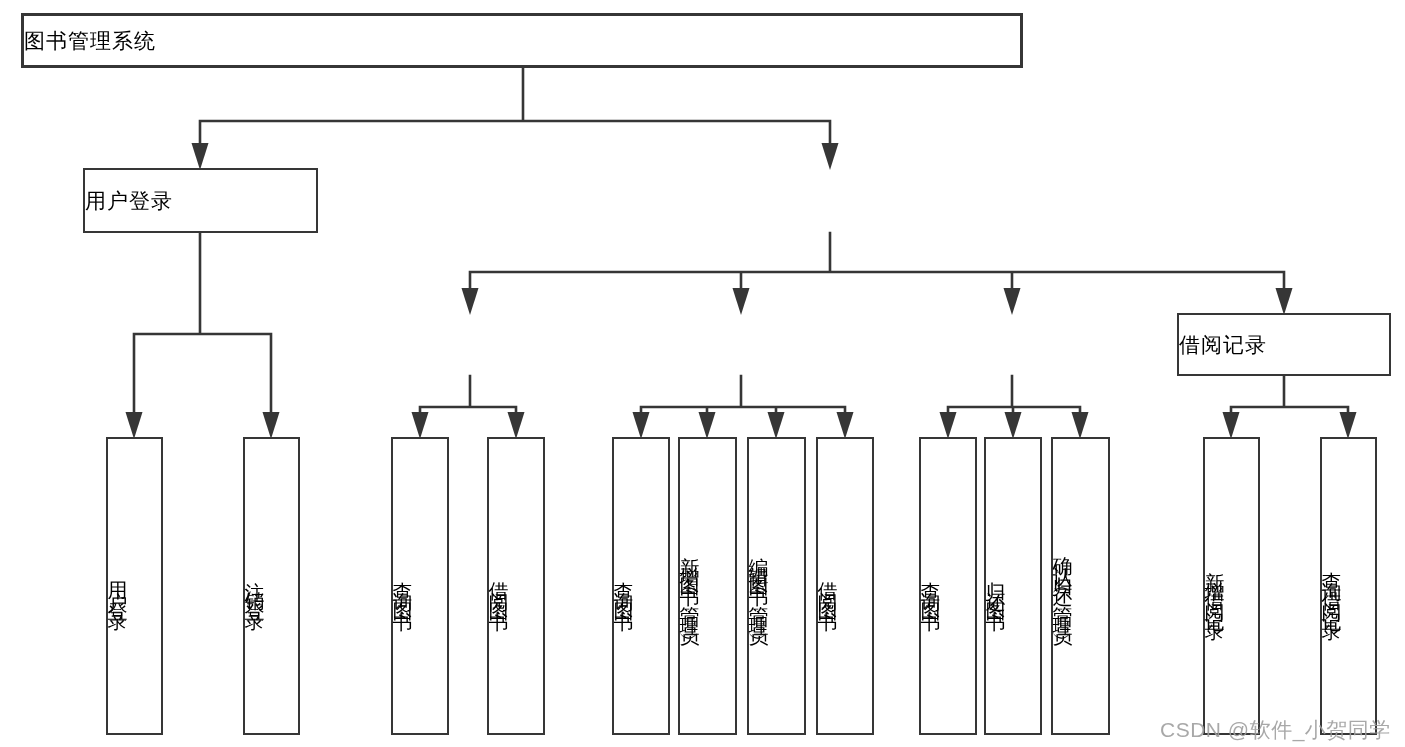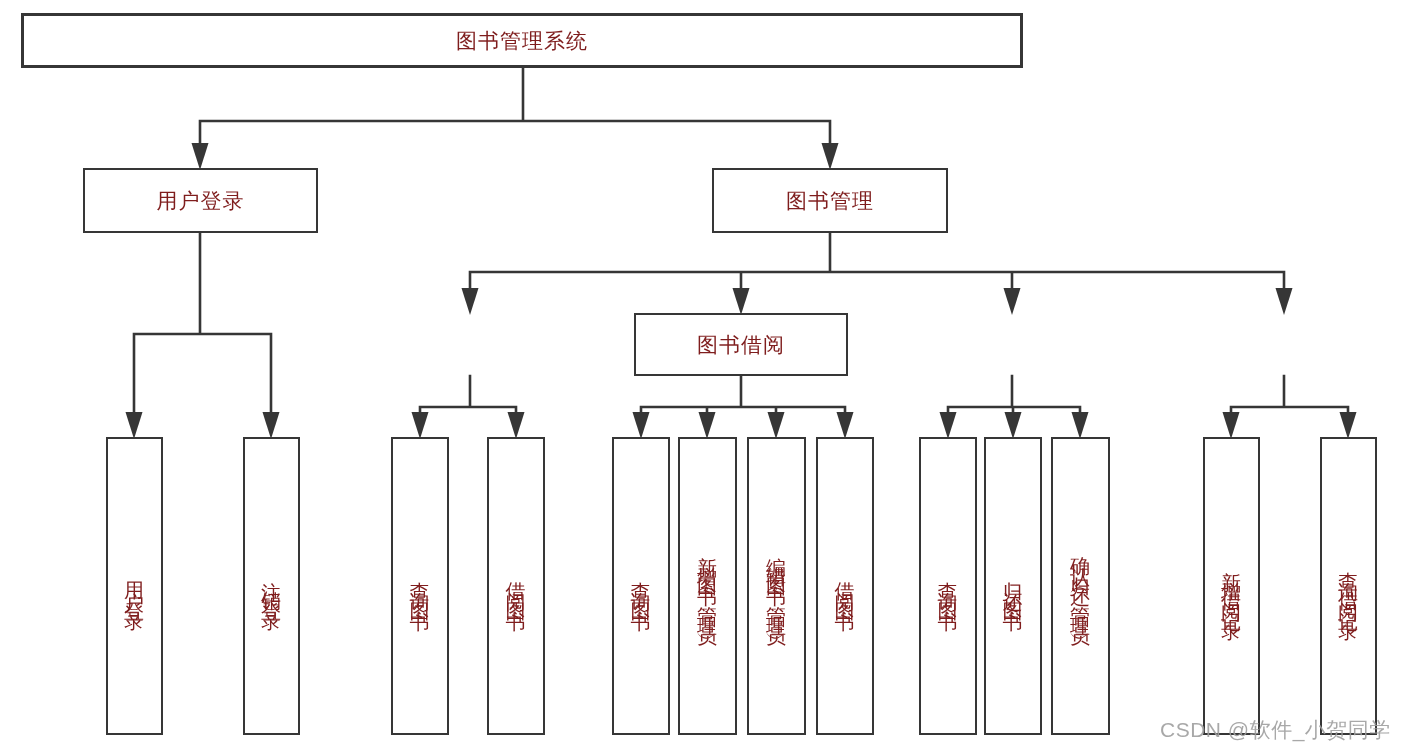--- a/index.html
+++ b/index.html
@@ -3,22 +3,22 @@
 <meta charset="utf-8">
 <style>
   html,body{margin:0;padding:0;background:#ffffff;}
   .canvas{
     position:relative;width:1405px;height:747px;background:#ffffff;overflow:hidden;
     font-family:"Liberation Sans","DejaVu Sans",sans-serif;color:#3a3a3a;
   }
   #connector-layer{position:absolute;left:0;top:0;width:1405px;height:747px;z-index:1;}
   .node{
     position:absolute;box-sizing:border-box;background:#ffffff;border:2.5px solid #363636;
-    display:flex;align-items:center;justify-content:center;z-index:2;
-    font-size:21px;letter-spacing:1px;color:#7f1d1d;
+    display:flex;align-items:center;z-index:2;
+    font-size:21px;letter-spacing:1px;color:#000000;
   }
   .node.root{border-width:3px;font-size:21px;}
   .node .vlabel{
     writing-mode:vertical-rl;text-orientation:mixed;
     font-size:20px;letter-spacing:10px;line-height:1;white-space:nowrap;
   }
   .watermark{
     position:absolute;left:1160px;top:716px;z-index:3;
     font-size:21px;color:rgba(158,158,158,0.9);letter-spacing:0.5px;white-space:nowrap;
   }
@@ -71,26 +71,23 @@
       </g>
     </svg>
 
   <div class="node root" style="left:21px;top:13px;width:1002px;height:55px">
     <span>图书管理系统</span>
   </div>
 
   <div class="node" style="left:83px;top:168px;width:235px;height:65px">
     <span>用户登录</span>
   </div>
-  <div class="node" style="left:712px;top:168px;width:236px;height:65px">
-    <span>图书管理</span>
-  </div>
 
-  <div class="node" style="left:634px;top:313px;width:214px;height:63px">
-    <span>图书借阅</span>
+  <div class="node" style="left:1177px;top:313px;width:214px;height:63px">
+    <span>借阅记录</span>
   </div>
 
   <div class="node" style="left:106px;top:437px;width:57px;height:298px">
     <span class="vlabel">用户登录</span>
   </div>
   <div class="node" style="left:243px;top:437px;width:57px;height:298px">
     <span class="vlabel">注销登录</span>
   </div>
 
   <div class="node" style="left:391px;top:437px;width:58px;height:298px">

